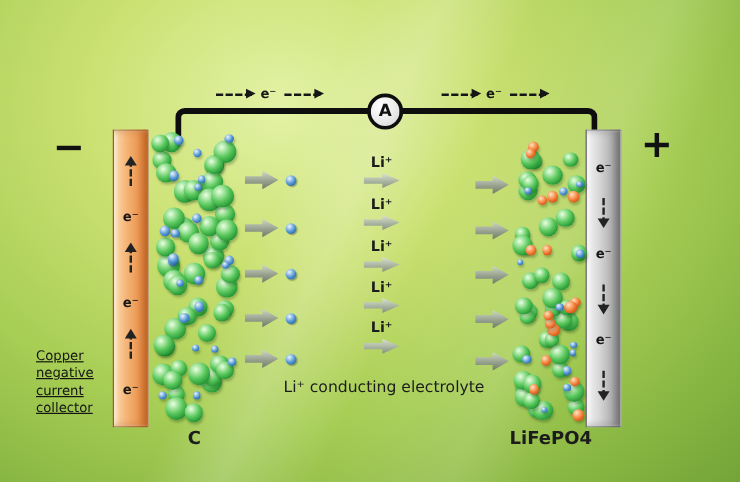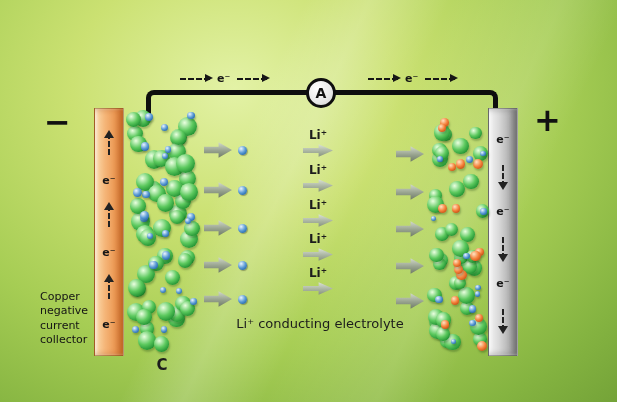--- a/index.html
+++ b/index.html
@@ -100,21 +100,21 @@
   }
   
   .electrode-label{position:absolute;top:356px;font-size:15px;font-weight:bold;color:#1c1c1c;text-align:center;}
   .electrode-label.cl{left:124px;width:76px;}
   .electrode-label.fl{left:413px;width:92px;}
   .electrolyte-caption{
     position:absolute;left:200px;width:240px;top:316px;text-align:center;
     font-size:13px;color:#1c1c1c;
   }
   .collector-caption{position:absolute;font-size:11px;line-height:1.3;color:#141414;}
-  .collector-caption.copper-cap{left:40px;top:290px;width:62px;}
+  .collector-caption.copper-cap{left:30px;top:290px;width:62px;text-decoration:underline;}
   .collector-caption.alu-cap{left:530px;top:288px;width:78px;}
 </style>
 </head>
 <body>
 
 <div class="stage">
 
 
   <div class="wire"></div>
   <div class="ammeter">
@@ -349,15 +349,16 @@
     <span class="li-label">Li⁺</span>
     <span class="li-arrow"></span>
   </div>
   <div class="li-item" style="left:296px;top:266px;">
     <span class="li-label">Li⁺</span>
     <span class="li-arrow"></span>
   </div>
 
   <div class="electrolyte-caption">Li⁺ conducting electrolyte</div>
   <div class="electrode-label cl">C</div>
+  <div class="electrode-label fl">LiFePO4</div>
   <div class="collector-caption copper-cap">Copper negative current collector</div>
 
 </div>
 
 </body></html>

